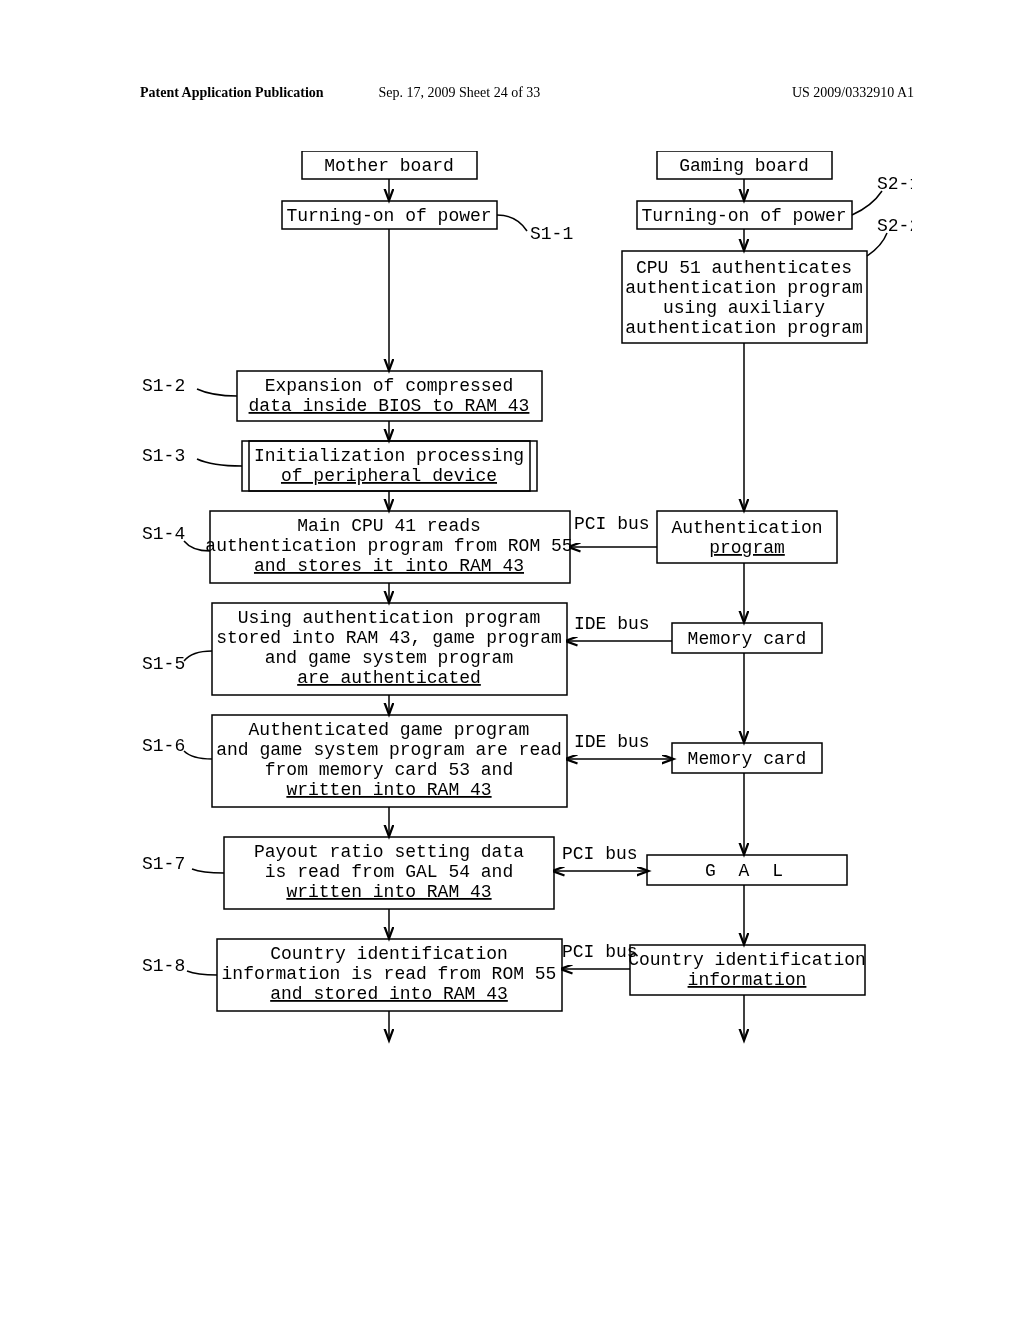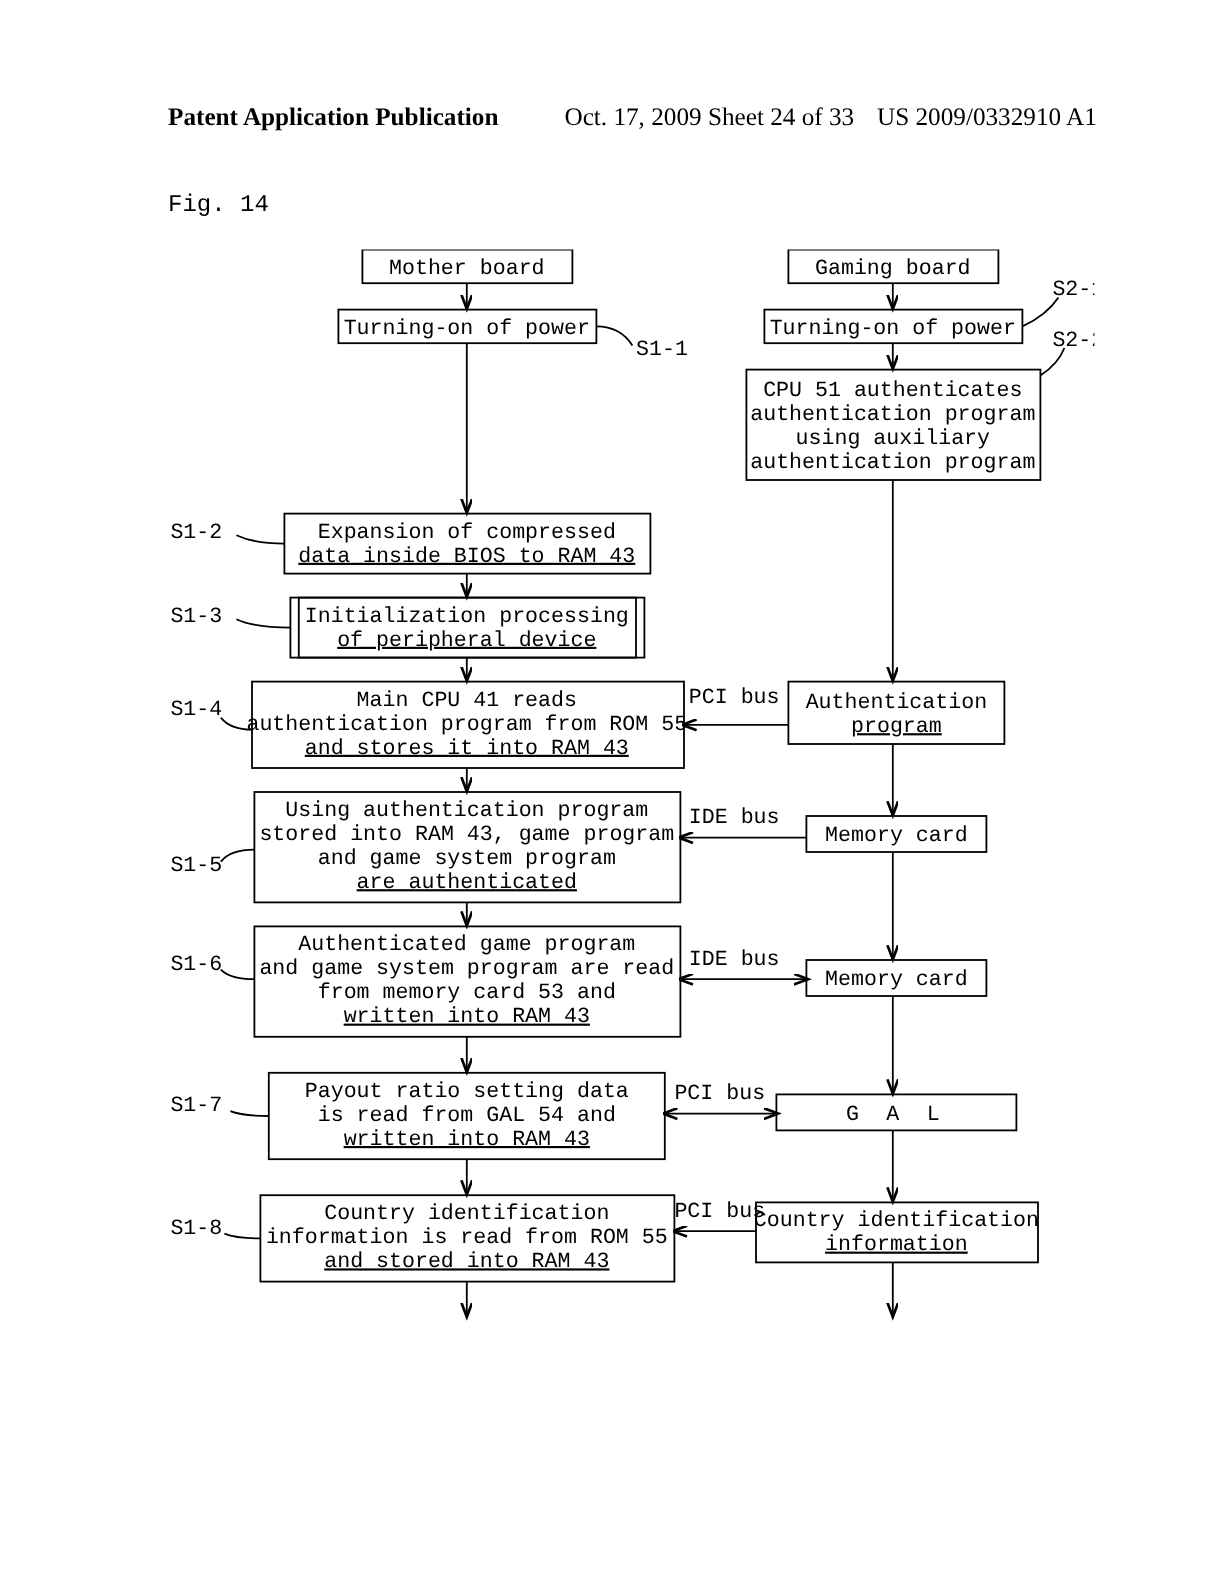--- a/index.html
+++ b/index.html
@@ -13,21 +13,21 @@
   .page {
     width: 1024px;
     height: 1320px;
     position: relative;
     box-sizing: border-box;
     padding: 85px 110px 0 140px;
   }
   .header {
     display: flex;
     font-family: "Times New Roman", serif;
-    font-size: 21px;
+    font-size: 14px;
     margin-bottom: 50px;
   }
   .header .pub { font-weight: bold; flex: 0 0 auto; }
   .header .date { margin-left: 55px; }
   .header .num { margin-left: auto; }
   .figlabel {
     font-size: 20px;
     margin: 0 0 25px 0;
   }
   .acttitle {
@@ -46,25 +46,24 @@
   svg rect { fill: none; stroke: #000; stroke-width: 1.5; }
   svg line { stroke: #000; stroke-width: 1.5; }
   svg path { stroke: #000; stroke-width: 1.5; fill: none; }
 </style>
 </head>
 <body>
 <div class="page">
 
 <div class="header">
   <span class="pub">Patent Application Publication</span>
-  <span class="date">Oct. 17, 2009  Sheet 24 of 33</span>
+  <span class="date">Sep. 17, 2009  Sheet 24 of 33</span>
   <span class="num">US 2009/0332910 A1</span>
 </div>
 
-<div class="figlabel">Fig. 14</div>
 
 <svg width="770" height="1020" viewBox="0 0 770 1020">
   <defs>
     <marker id="ah" markerWidth="10" markerHeight="10" refX="7" refY="3" orient="auto">
       <path d="M0,0 L8,3 L0,6" fill="none" stroke="#000" stroke-width="1"></path>
     </marker>
     <marker id="ahs" markerWidth="10" markerHeight="10" refX="1" refY="3" orient="auto">
       <path d="M8,0 L0,3 L8,6" fill="none" stroke="#000" stroke-width="1"></path>
     </marker>
   </defs>

